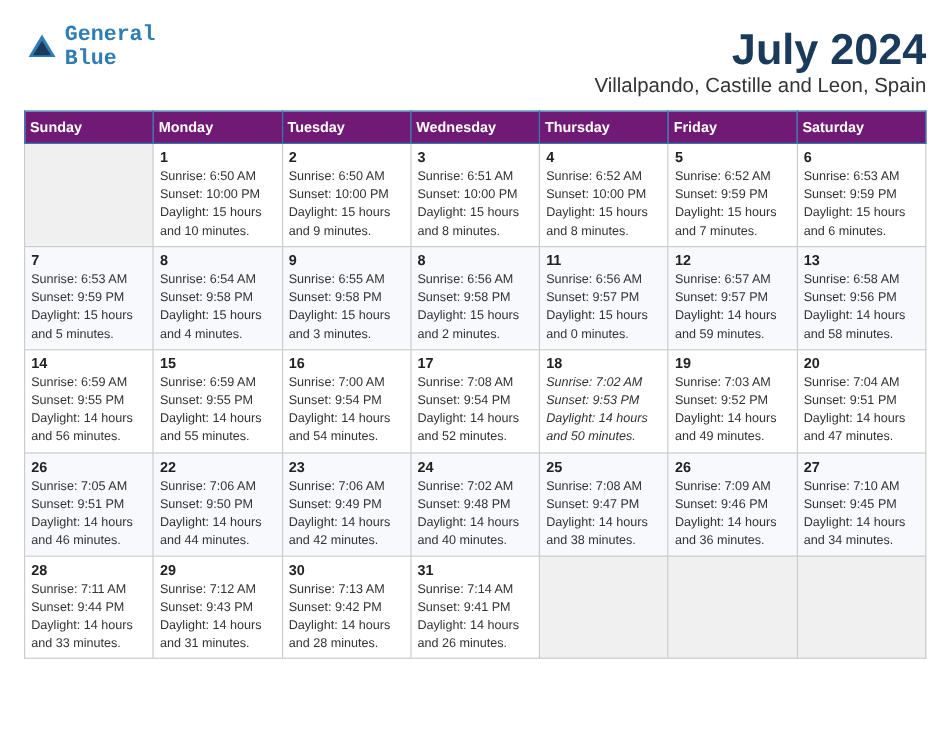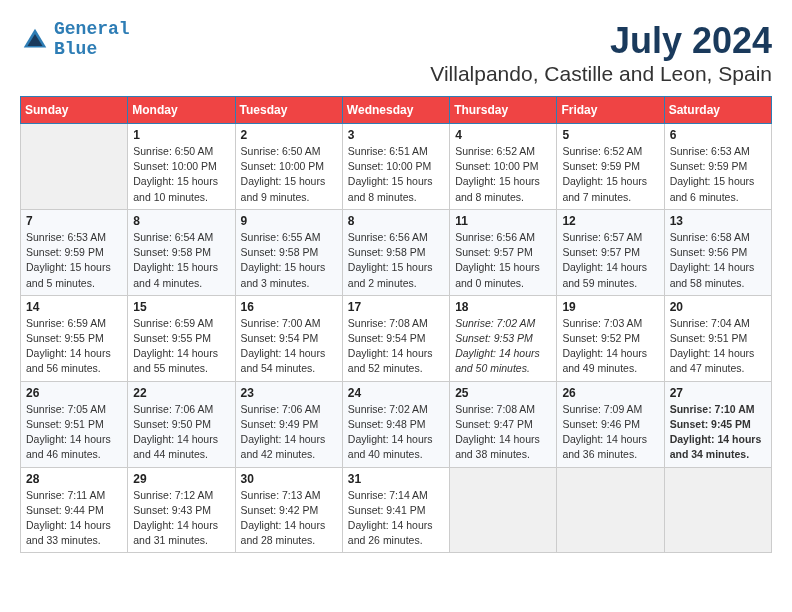--- a/index.html
+++ b/index.html
@@ -37,30 +37,30 @@
     }
     .title-block {
       text-align: right;
     }
     .month-title {
       font-size: 36px;
       color: #1a3a5c;
       font-weight: bold;
     }
     .location-title {
-      font-size: 21px;
+      font-size: 17px;
       color: #333;
     }
     .calendar {
       width: 100%;
       border-collapse: collapse;
       font-size: 11px;
     }
     .calendar th {
-      background-color: #ef4444;
+      background-color: #701a75;
       color: #fff;
       padding: 6px 4px;
       text-align: left;
       font-size: 12px;
       border: 1px solid #2e7db5;
     }
     .calendar td {
       border: 1px solid #ccc;
       vertical-align: top;
       padding: 4px 5px;
@@ -305,21 +305,21 @@
         </td>
         <td>
           <span class="day-number">26</span>
           <div class="day-detail" style="white-space: pre-line;">Sunrise: 7:09 AM
 Sunset: 9:46 PM
 Daylight: 14 hours
 and 36 minutes.</div>
         </td>
         <td>
           <span class="day-number">27</span>
-          <div class="day-detail" style="white-space: pre-line; font-weight: bold;">Sunrise: 7:10 AM
+          <div class="day-detail" style="white-space: pre-line;">Sunrise: 7:10 AM
 Sunset: 9:45 PM
 Daylight: 14 hours
 and 34 minutes.</div>
         </td>
       </tr>
       <tr>
         <td>
           <span class="day-number">28</span>
           <div class="day-detail" style="white-space: pre-line;">Sunrise: 7:11 AM
 Sunset: 9:44 PM

